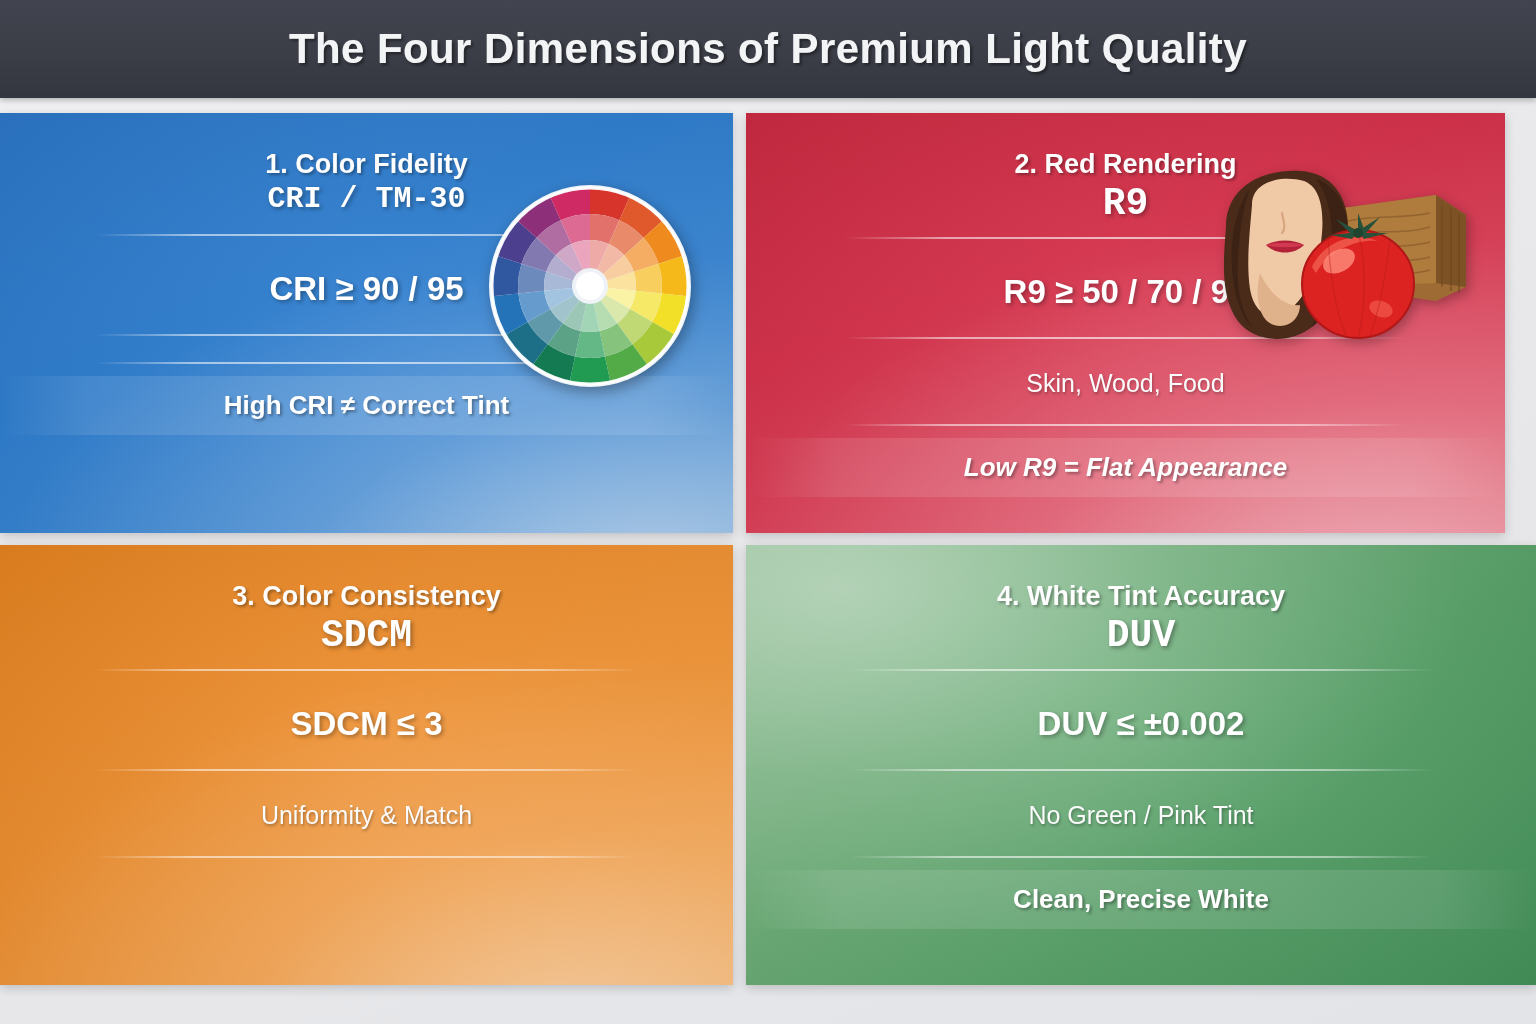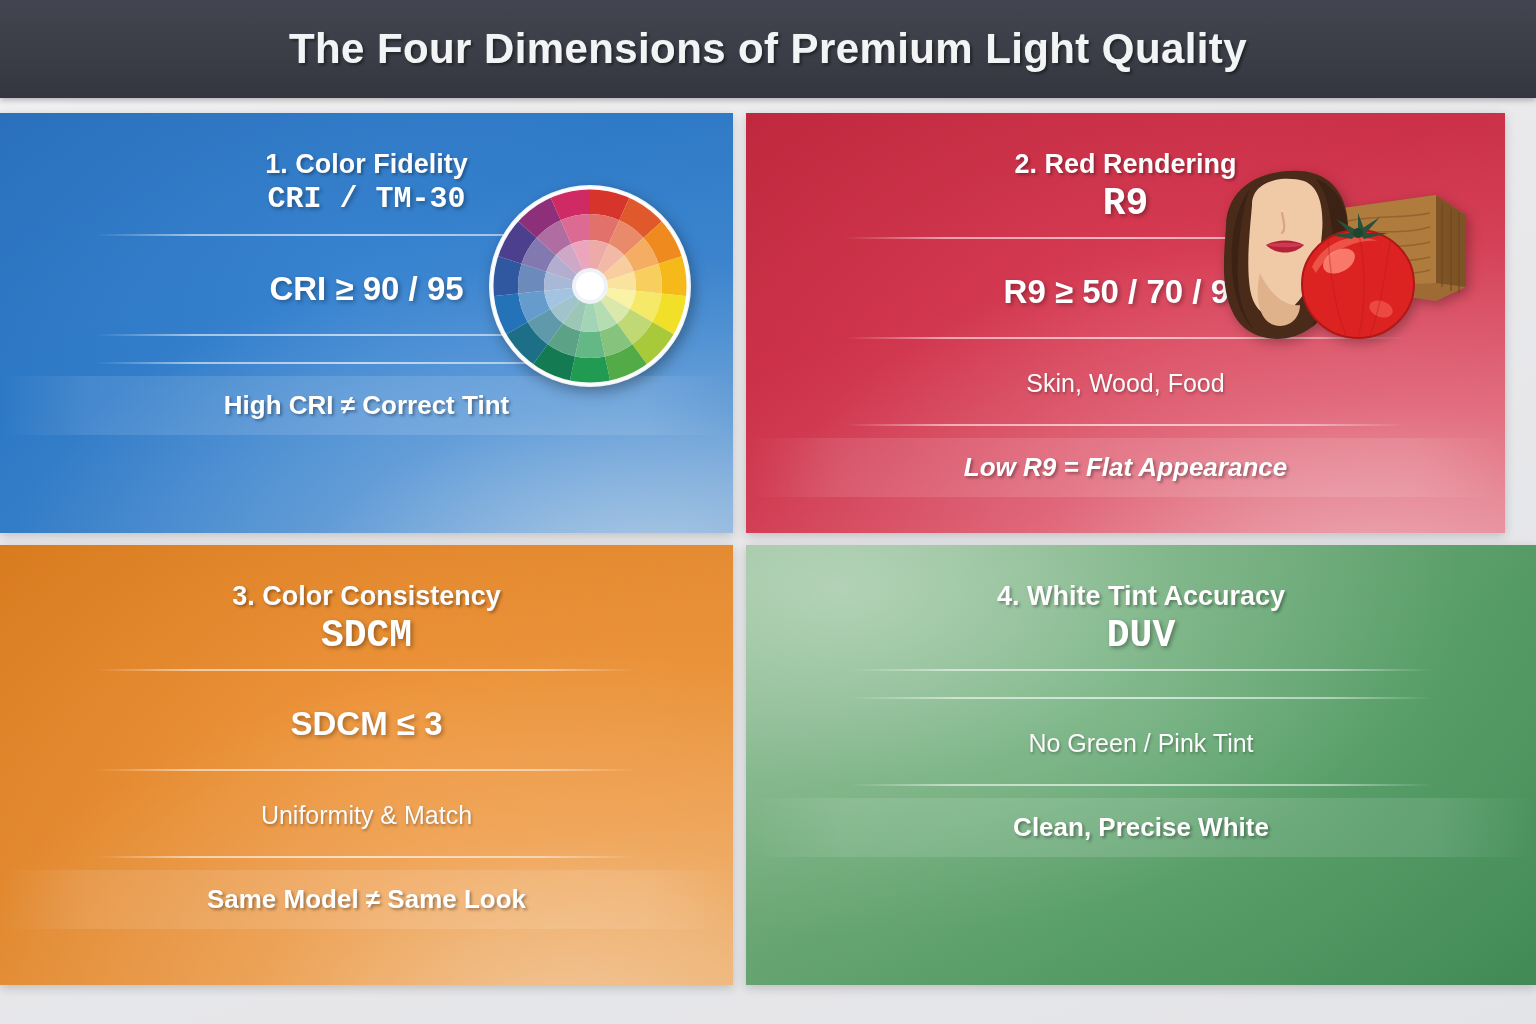--- a/index.html
+++ b/index.html
@@ -339,31 +339,29 @@
 
     <div class="panel p3">
       <div class="panel-inner">
         <div class="cat-line">3. Color Consistency</div>
         <div class="metric-line">SDCM</div>
         <div class="divider" style="margin-top:12px;"></div>
         <div class="spec-line">SDCM ≤ 3</div>
         <div class="divider" style="margin-top:26px;"></div>
         <div class="desc-line">Uniformity &amp; Match</div>
         <div class="divider" style="margin-top:26px;"></div>
-        <div class="note-band">
-          <div class="note-line">Same Model ≠ Same Look</div>
-        </div>
       </div>
     </div>
 
     <div class="panel p4">
       <div class="panel-inner">
         <div class="cat-line">4. White Tint Accuracy</div>
         <div class="metric-line">DUV</div>
         <div class="divider" style="margin-top:12px;"></div>
+        <div class="spec-line">DUV ≤ ±0.002</div>
         <div class="divider" style="margin-top:26px;"></div>
         <div class="desc-line">No Green / Pink Tint</div>
         <div class="divider" style="margin-top:26px;"></div>
         <div class="note-band">
           <div class="note-line">Clean, Precise White</div>
         </div>
       </div>
     </div>
 
   </div>

